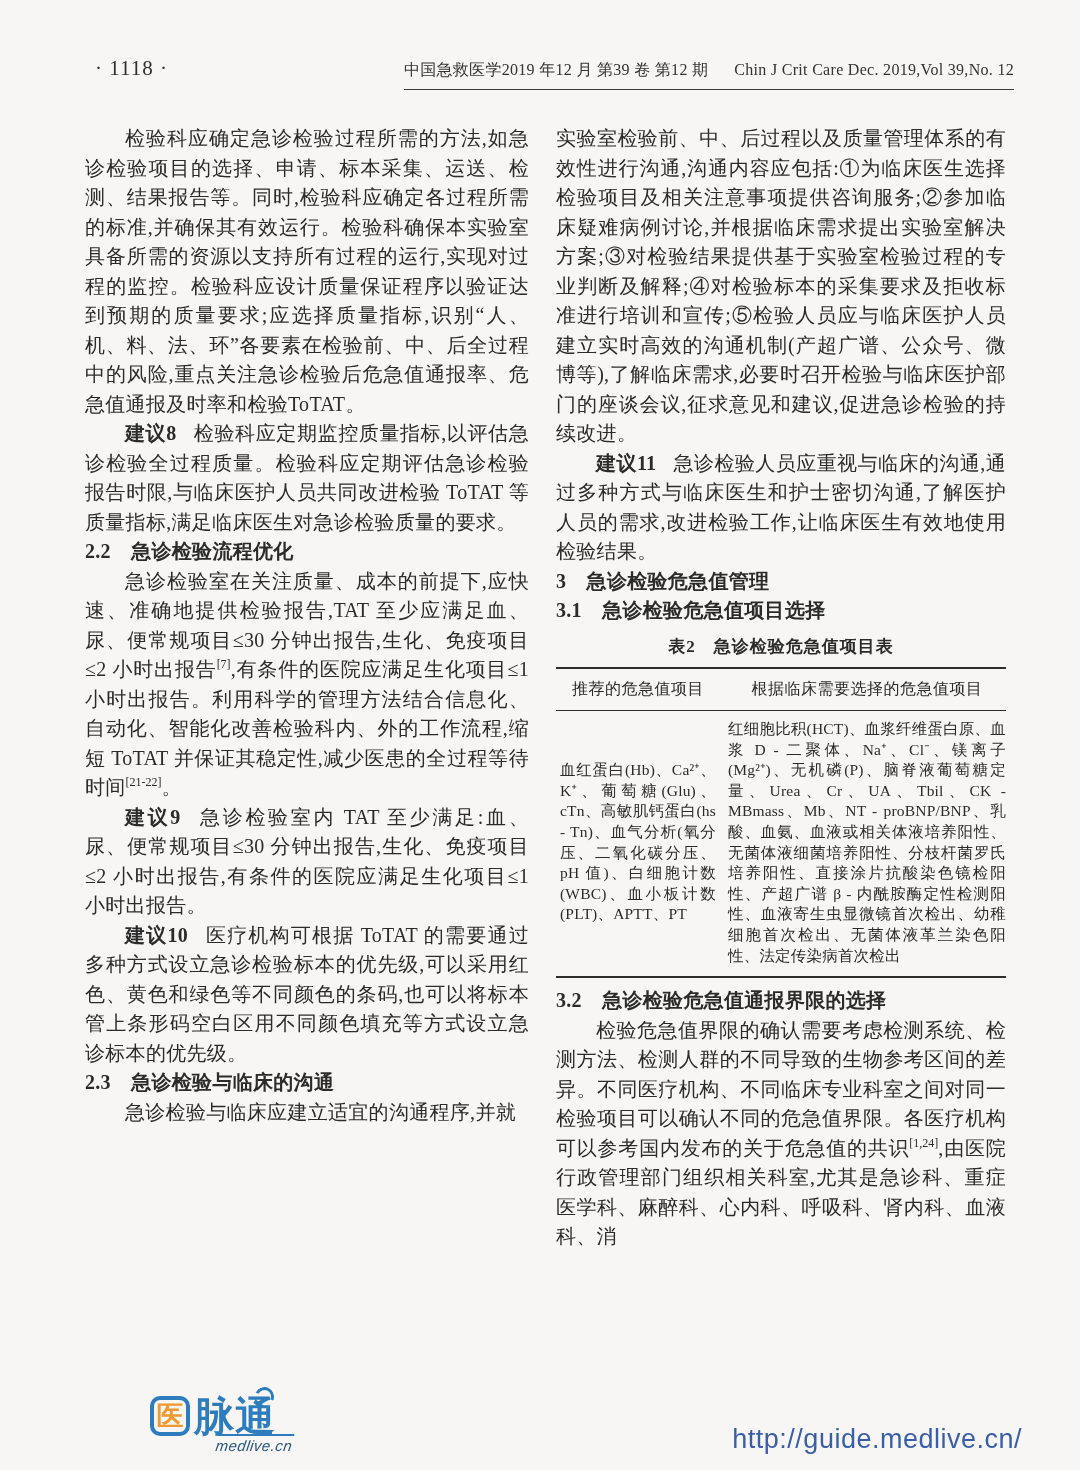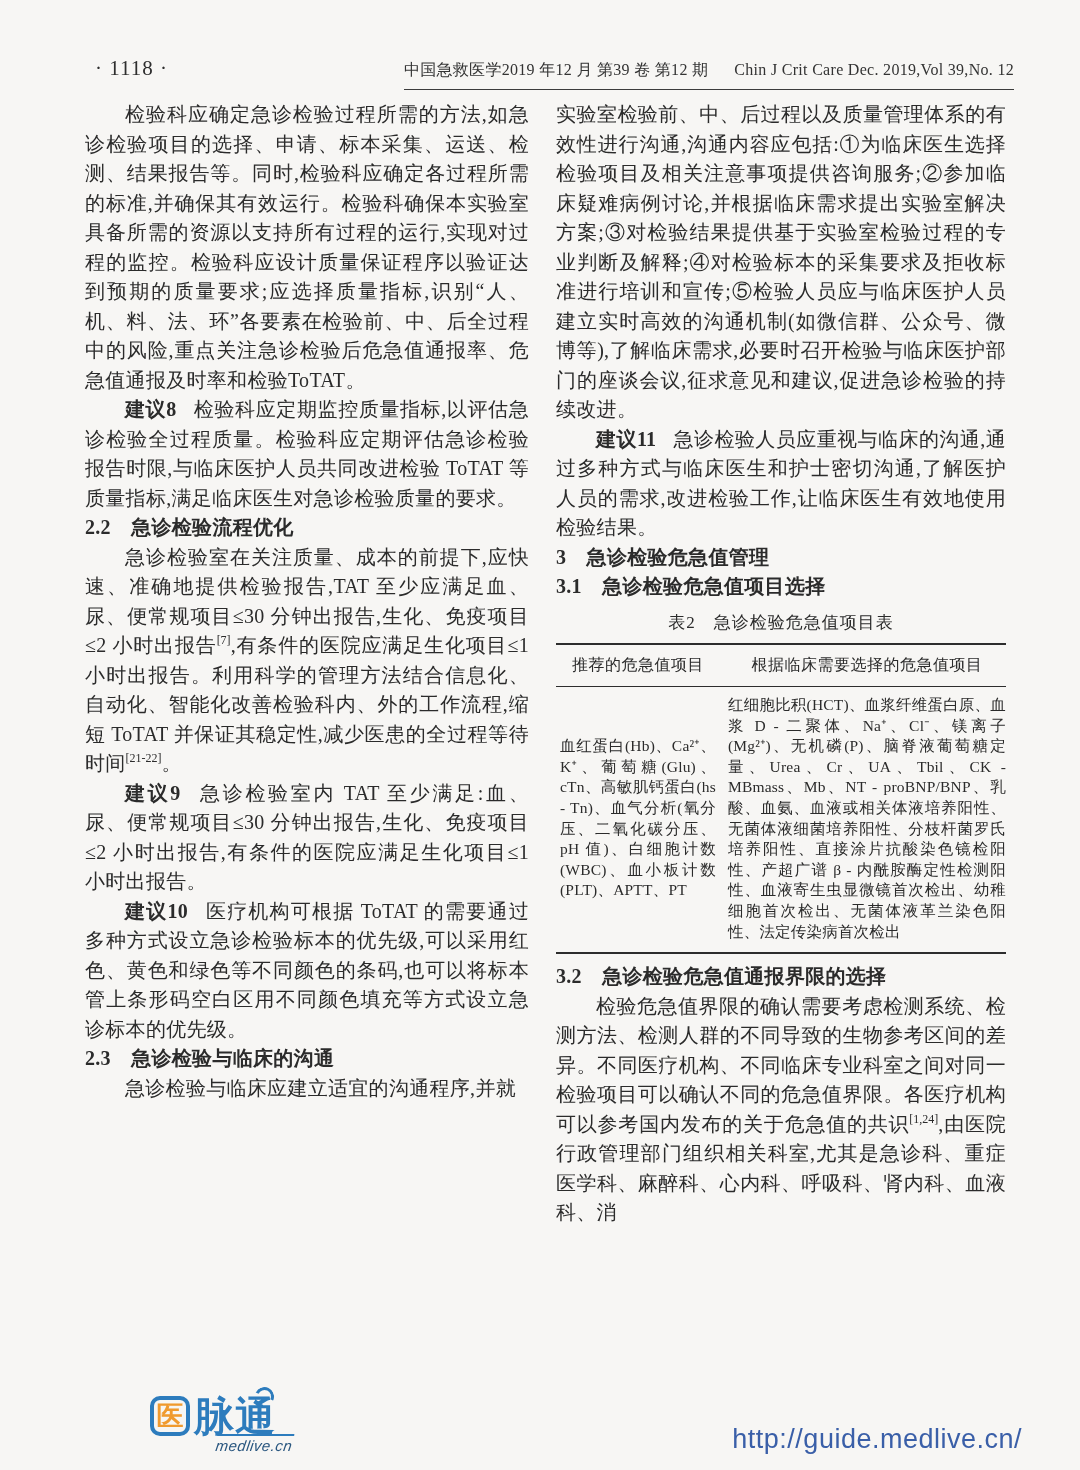--- a/index.html
+++ b/index.html
@@ -16,34 +16,34 @@
   }
   .journal-line {
     position:absolute; right:66px; top:60px;
     font-size:16px; letter-spacing:0.3px;
     border-bottom:1.5px solid #3c3c3c; padding-bottom:8px;
     white-space:nowrap; color:#333;
   }
   .journal-line .en { margin-left:26px; }
   
   .col {
-    position:absolute; top:100px;
+    position:absolute; top:124px;
     font-size:20px; line-height:29.5px; letter-spacing:0.3px;
     text-align:justify; color:#2b2b2b;
   }
   .col-left  { left:85px;  width:444px; }
   .col-right { left:556px; width:450px; }
   .col p { text-indent:2em; }
   .col .heading { font-weight:bold; text-indent:0; }
   .col .lead { font-weight:bold; margin-right:0.85em; }
   sup { font-size:12px; line-height:0; vertical-align:super; letter-spacing:0; }
   
   .tbl-block { margin-top:9px; margin-bottom:8px; }
   .tbl-caption {
-    text-align:center; font-weight:normal; font-size:17px;
+    text-align:center; font-weight:bold; font-size:17px;
     letter-spacing:1px; line-height:24px; margin-bottom:8px; text-indent:0;
   }
   table.crit {
     width:100%; border-collapse:collapse;
     border-top:2.5px solid #2d2d2d; border-bottom:2.5px solid #2d2d2d;
   }
   table.crit thead td {
     border-bottom:1.5px solid #2d2d2d;
     text-align:center; font-size:16px; padding:5px 0 7px;
     letter-spacing:0.5px;
@@ -103,21 +103,21 @@
     <p><b class="lead">建议8</b><span>检验科应定期监控质量指标,以评估急诊检验全过程质量。检验科应定期评估急诊检验报告时限,与临床医护人员共同改进检验 ToTAT 等质量指标,满足临床医生对急诊检验质量的要求。</span></p>
     <div class="heading">2.2　急诊检验流程优化</div>
     <p>急诊检验室在关注质量、成本的前提下,应快速、准确地提供检验报告,TAT 至少应满足血、尿、便常规项目≤30 分钟出报告,生化、免疫项目≤2 小时出报告<sup>[7]</sup>,有条件的医院应满足生化项目≤1 小时出报告。利用科学的管理方法结合信息化、自动化、智能化改善检验科内、外的工作流程,缩短 ToTAT 并保证其稳定性,减少医患的全过程等待时间<sup>[21-22]</sup>。</p>
     <p><b class="lead">建议9</b><span>急诊检验室内 TAT 至少满足:血、尿、便常规项目≤30 分钟出报告,生化、免疫项目≤2 小时出报告,有条件的医院应满足生化项目≤1 小时出报告。</span></p>
     <p><b class="lead">建议10</b><span>医疗机构可根据 ToTAT 的需要通过多种方式设立急诊检验标本的优先级,可以采用红色、黄色和绿色等不同颜色的条码,也可以将标本管上条形码空白区用不同颜色填充等方式设立急诊标本的优先级。</span></p>
     <div class="heading">2.3　急诊检验与临床的沟通</div>
     <p>急诊检验与临床应建立适宜的沟通程序,并就</p>
   </div>
 
   <div class="col col-right">
-    <p style="text-indent:0;">实验室检验前、中、后过程以及质量管理体系的有效性进行沟通,沟通内容应包括:①为临床医生选择检验项目及相关注意事项提供咨询服务;②参加临床疑难病例讨论,并根据临床需求提出实验室解决方案;③对检验结果提供基于实验室检验过程的专业判断及解释;④对检验标本的采集要求及拒收标准进行培训和宣传;⑤检验人员应与临床医护人员建立实时高效的沟通机制(如微信群、公众号、微博等),了解临床需求,必要时召开检验与临床医护部门的座谈会议,征求意见和建议,促进急诊检验的持续改进。</p>
+    <p style="text-indent:0;">实验室检验前、中、后过程以及质量管理体系的有效性进行沟通,沟通内容应包括:①为临床医生选择检验项目及相关注意事项提供咨询服务;②参加临床疑难病例讨论,并根据临床需求提出实验室解决方案;③对检验结果提供基于实验室检验过程的专业判断及解释;④对检验标本的采集要求及拒收标准进行培训和宣传;⑤检验人员应与临床医护人员建立实时高效的沟通机制(产超广谱、公众号、微博等),了解临床需求,必要时召开检验与临床医护部门的座谈会议,征求意见和建议,促进急诊检验的持续改进。</p>
     <p><b class="lead">建议11</b><span>急诊检验人员应重视与临床的沟通,通过多种方式与临床医生和护士密切沟通,了解医护人员的需求,改进检验工作,让临床医生有效地使用检验结果。</span></p>
     <div class="heading">3　急诊检验危急值管理</div>
     <div class="heading">3.1　急诊检验危急值项目选择</div>
 
     <div class="tbl-block">
       <div class="tbl-caption">表2　急诊检验危急值项目表</div>
       <table class="crit">
         <thead>
           <tr>
             <td class="c1">推荐的危急值项目</td>

